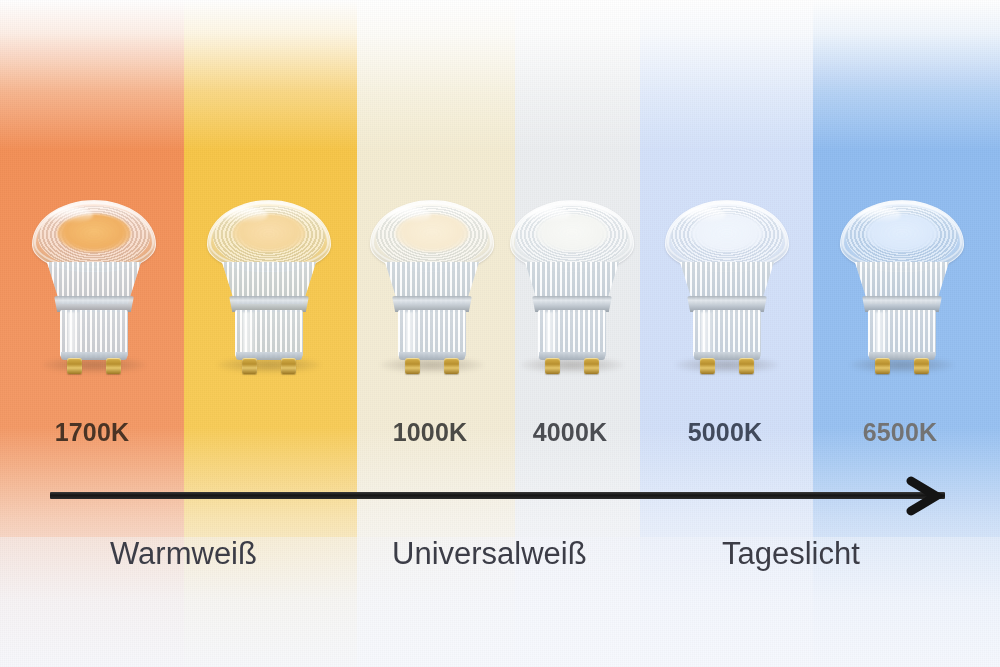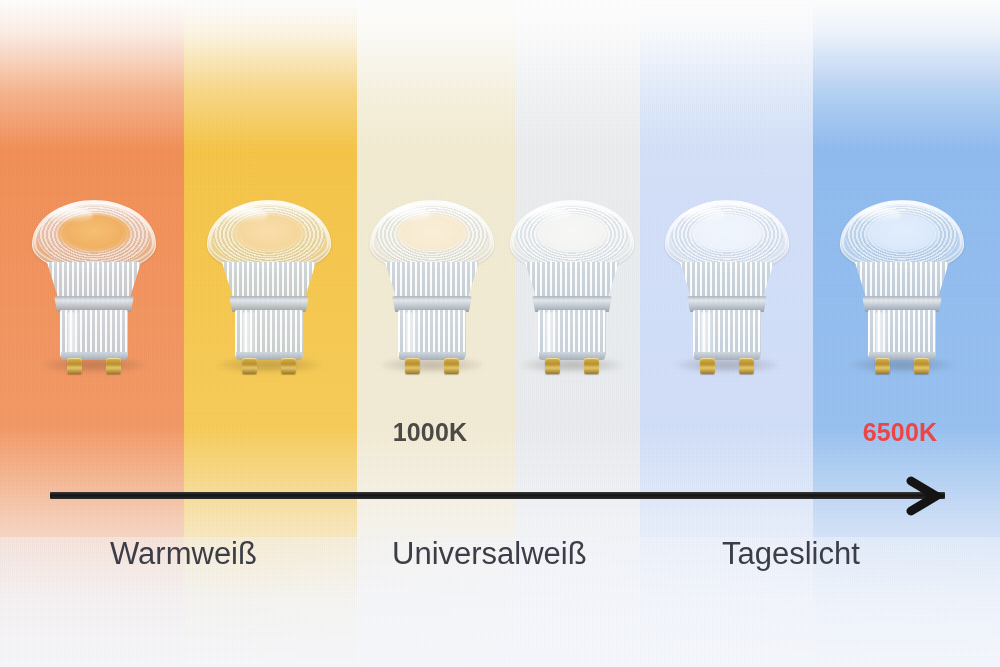--- a/index.html
+++ b/index.html
@@ -322,22 +322,25 @@
         <div class="barrel">
           <div class="sheen"></div>
         </div>
         <div class="base"></div>
         <div class="pin left"></div>
         <div class="pin right"></div>
       </div>
     </div>
 
   <div class="temp-labels">
+      <div class="temp-label" style="left: 17px; color: rgb(74, 52, 37);">1700K</div>
       <div class="temp-label" style="left: 355px; color: rgb(75, 74, 70);">1000K</div>
-      <div class="temp-label" style="left: 825px; color: #ef4444;">6500K</div>
+      <div class="temp-label" style="left: 495px; color: rgb(75, 77, 82);">4000K</div>
+      <div class="temp-label" style="left: 650px; color: rgb(65, 74, 92);">5000K</div>
+      <div class="temp-label" style="left: 825px; color: #737373;">6500K</div>
     </div>
 
   <div class="arrow-wrap">
     <div class="arrow-shaft"></div>
     <div class="arrow-head">
       <svg width="44" height="44" viewBox="0 0 44 44" aria-hidden="true">
         <polyline points="8,7 33,22 8,37" fill="none" stroke="#141414" stroke-width="9" stroke-linecap="round" stroke-linejoin="miter"></polyline>
       </svg>
     </div>
   </div>

